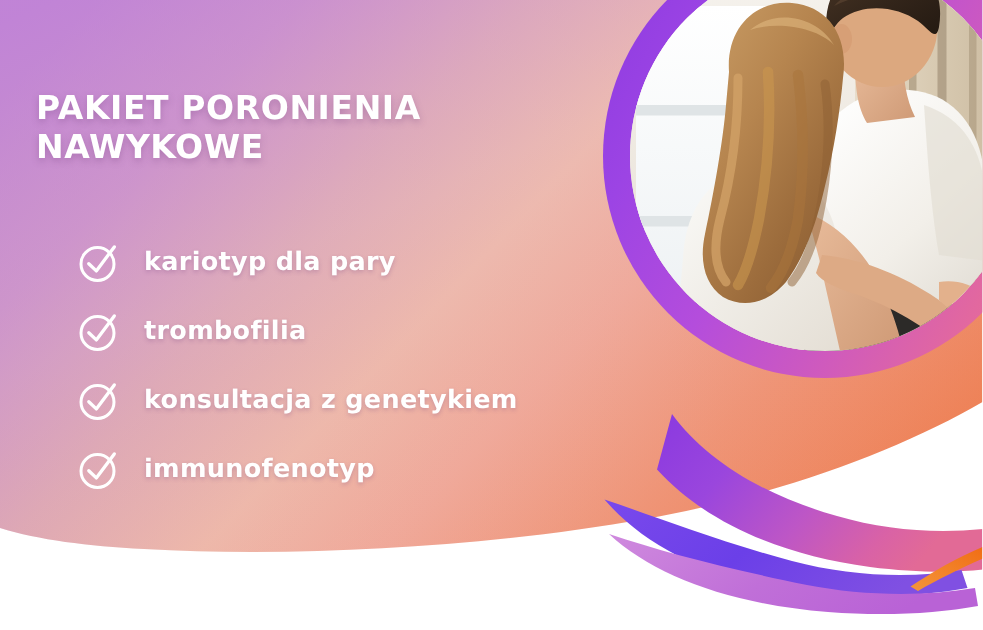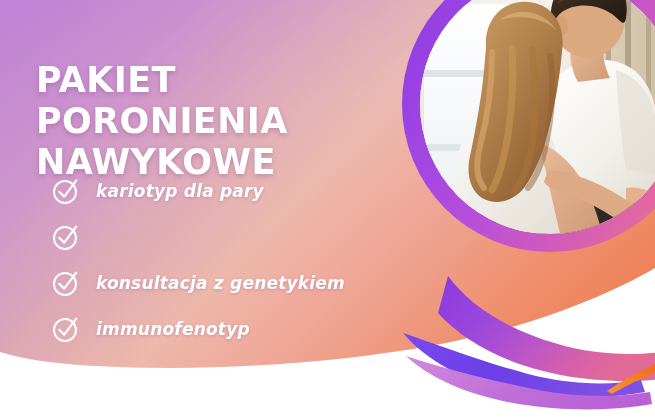--- a/index.html
+++ b/index.html
@@ -33,37 +33,37 @@
     width:260px;height:260px;
     border-radius:50%;
     overflow:hidden;
     z-index:4;
     background:#efe8df;
   }
   .photo-circle .ph{position:absolute;left:0;top:0;width:260px;height:260px;}
 
   
   .headline{
-    position:absolute;left:36px;top:60px;
+    position:absolute;left:24px;top:60px;
     width:350px;
     color:#ffffff;
-    font-size:35px;
+    font-size:22px;
     font-weight:bold;
     line-height:1.17;
     letter-spacing:0.4px;
     text-shadow:0 2px 5px rgba(120,70,130,0.35);
     z-index:6;
     white-space:pre-line;
   }
 
   
   .checklist{
-    position:absolute;left:52px;top:168px;
+    position:absolute;left:52px;top:152px;
     z-index:6;
-    margin:0;padding:0;list-style:none;font-style:italic;
+    margin:0;padding:0;list-style:none;
   }
   .check-item{
     display:flex;align-items:center;
     height:46px;
   }
   .check-icon{
     width:28px;height:28px;
     flex:0 0 28px;
     position:relative;
     margin-right:16px;
@@ -129,20 +129,21 @@
       </span>
       <span class="check-label">kariotyp dla pary</span>
     </li>
     <li class="check-item">
       <span class="check-icon">
         <svg width="28" height="28" viewBox="0 0 28 28">
           <circle cx="13" cy="15" r="11" fill="none" stroke="#ffffff" stroke-width="2"></circle>
           <path d="M7.2,14.8 L12.2,19.6 L24.2,3.6" fill="none" stroke="#ffffff" stroke-width="2.2" stroke-linecap="round" stroke-linejoin="round"></path>
         </svg>
       </span>
+      <span class="check-label">trombofilia</span>
     </li>
     <li class="check-item">
       <span class="check-icon">
         <svg width="28" height="28" viewBox="0 0 28 28">
           <circle cx="13" cy="15" r="11" fill="none" stroke="#ffffff" stroke-width="2"></circle>
           <path d="M7.2,14.8 L12.2,19.6 L24.2,3.6" fill="none" stroke="#ffffff" stroke-width="2.2" stroke-linecap="round" stroke-linejoin="round"></path>
         </svg>
       </span>
       <span class="check-label">konsultacja z genetykiem</span>
     </li>

